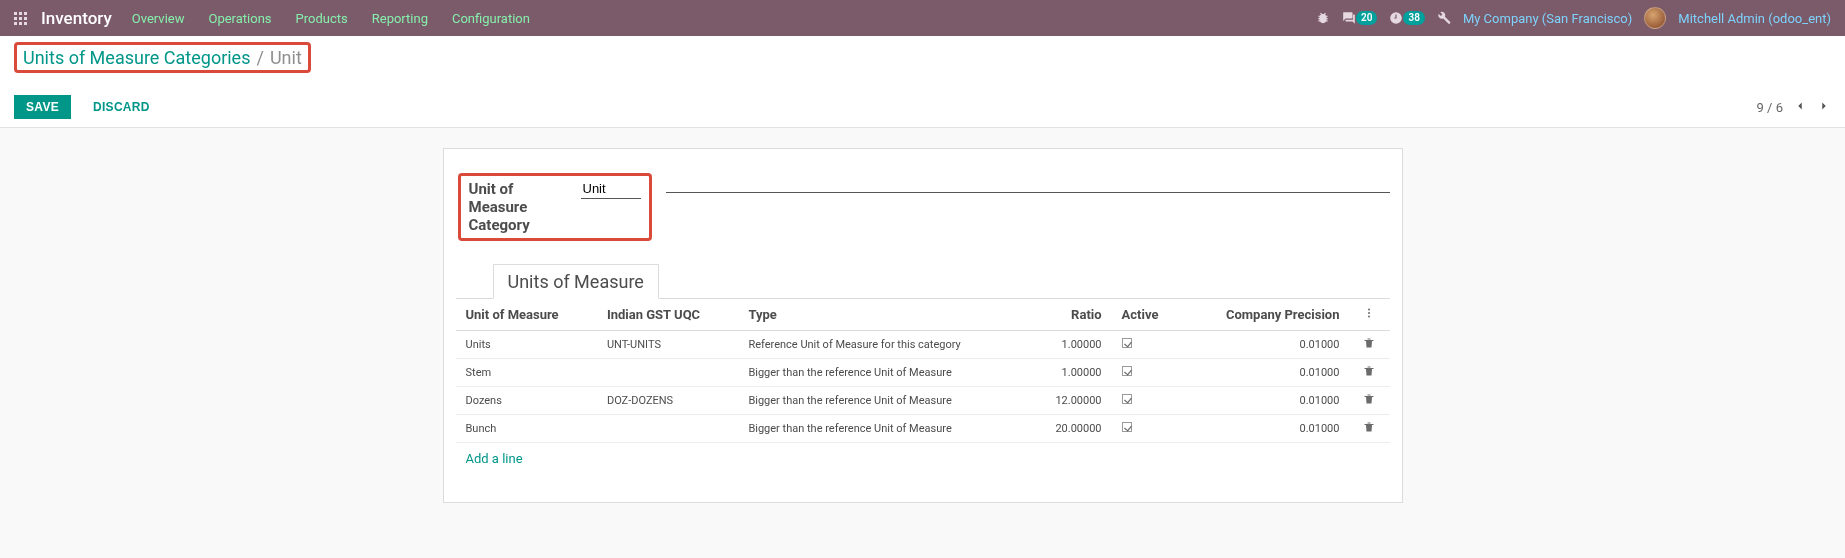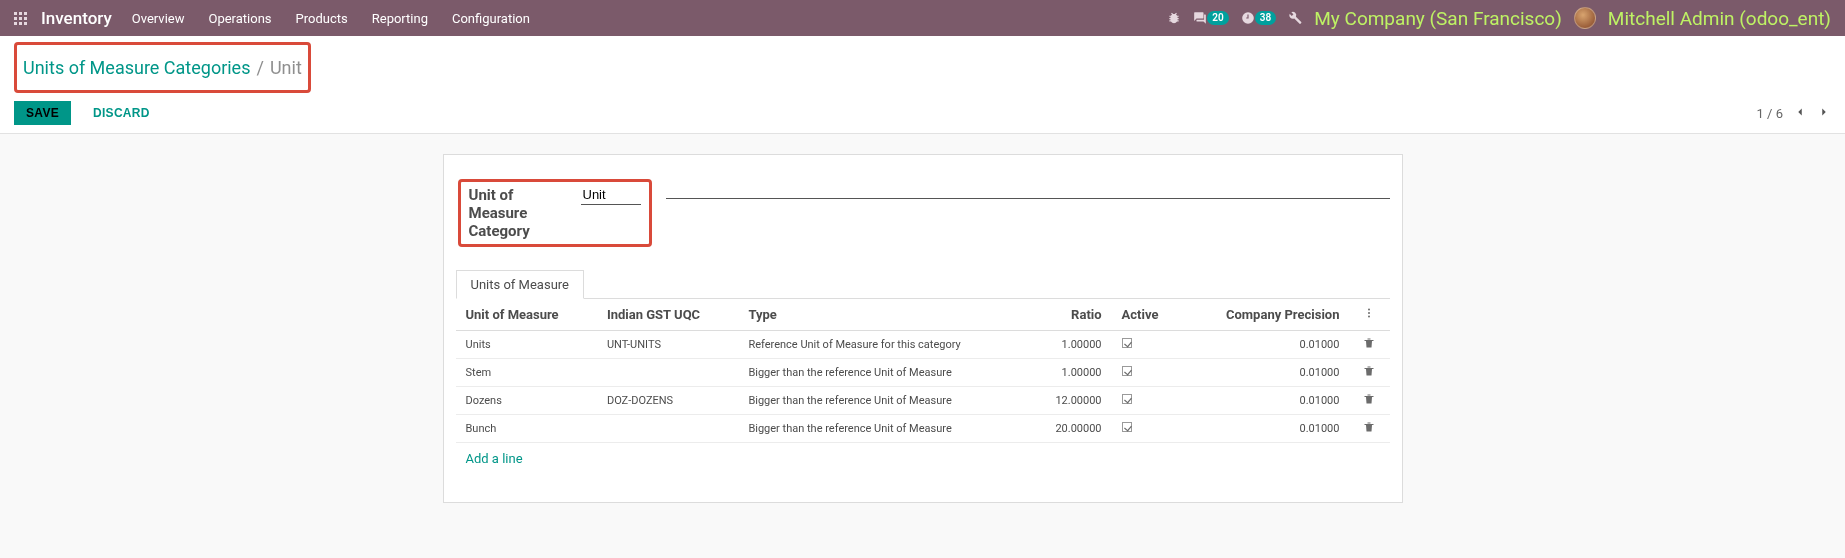--- a/index.html
+++ b/index.html
@@ -38,21 +38,21 @@
   .navbar .app-name {
     font-size: 17px;
     font-weight: 500;
     margin-right: 20px;
   }
   .navbar .menu {
     display: flex;
     gap: 24px;
   }
   .navbar .menu a {
-    color: #ffffff;
+    color: #86efac;
     font-size: 13px;
     text-decoration: none;
   }
   .navbar .spacer { flex: 1; }
   .navbar .right {
     display: flex;
     align-items: center;
     gap: 12px;
   }
   .sys-icon {
@@ -71,45 +71,45 @@
     font-weight: 600;
     border-radius: 9px;
     padding: 1px 5px;
     line-height: 1.2;
   }
   .msg-group, .act-group {
     display: inline-flex;
     align-items: flex-start;
   }
   .company-name, .user-name {
-    color: #bef264;
-    font-size: 19px;
+    color: #7dd3fc;
+    font-size: 13px;
   }
   .avatar {
     width: 22px;
     height: 22px;
     border-radius: 50%;
     background: radial-gradient(circle at 40% 35%, #d8a46f, #9b5f3a 70%);
     border: 1px solid rgba(255,255,255,.3);
   }
 
   
   .control-row {
     background: #fff;
     border-bottom: 1px solid #e2e2e2;
     padding: 6px 14px 2px;
   }
   .breadcrumb-wrap {
     display: inline-flex;
     align-items: baseline;
     gap: 6px;
     border: 3px solid #d94a3a;
-    padding: 12px 6px;
+    padding: 2px 6px;
     border-radius: 4px;
-    margin-bottom: 8px;
+    margin-bottom: 22px;
   }
   .breadcrumb-link {
     color: #009688;
     font-size: 18px;
   }
   .breadcrumb-sep {
     color: #8f8f8f;
     font-size: 18px;
   }
   .breadcrumb-current {
@@ -118,21 +118,21 @@
   }
   .action-row {
     display: flex;
     align-items: center;
     justify-content: space-between;
     padding-bottom: 6px;
   }
   .action-left { display: flex; align-items: center; gap: 16px; }
   .btn-save {
     background: #009688;
-    color: #000000;
+    color: #ffffff;
     border: none;
     padding: 5px 12px;
     font-size: 12px;
     font-weight: 600;
     letter-spacing: .3px;
     cursor: pointer;
   }
   .btn-discard {
     background: none;
     border: none;
@@ -206,22 +206,23 @@
     border-bottom: 1px solid #dcdcdc;
     display: flex;
   }
   .tab {
     border: 1px solid #dcdcdc;
     border-bottom-color: #fff;
     position: relative;
     top: 1px;
     background: #fff;
     padding: 6px 14px;
-    font-size: 13px;
+    font-size: 18px;
     color: #4c4c4c;
+    margin-left: 37px;
   }
 
   
   .o2m-table {
     width: 100%;
     border-collapse: collapse;
     margin-top: 0;
   }
   .o2m-table th {
     text-align: left;
@@ -327,21 +328,21 @@
     <span class="breadcrumb-link">Units of Measure Categories</span>
     <span class="breadcrumb-sep">/</span>
     <span class="breadcrumb-current">Unit</span>
   </div>
   <div class="action-row">
     <div class="action-left">
       <button class="btn-save">SAVE</button>
       <button class="btn-discard">DISCARD</button>
     </div>
     <div class="pager">
-      <span>1 / 6</span>
+      <span>9 / 6</span>
       <span>
         <svg width="14" height="14" viewBox="0 0 24 24">
             <path d="M15 6l-6 6 6 6V6z"></path>
           </svg>
       </span>
       <span>
         <svg width="14" height="14" viewBox="0 0 24 24">
             <path d="M9 6l6 6-6 6V6z"></path>
           </svg>
       </span>

